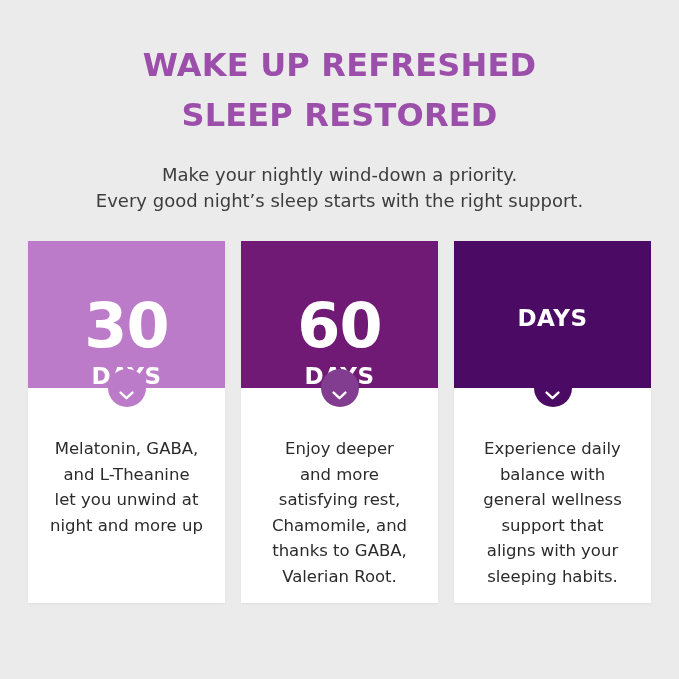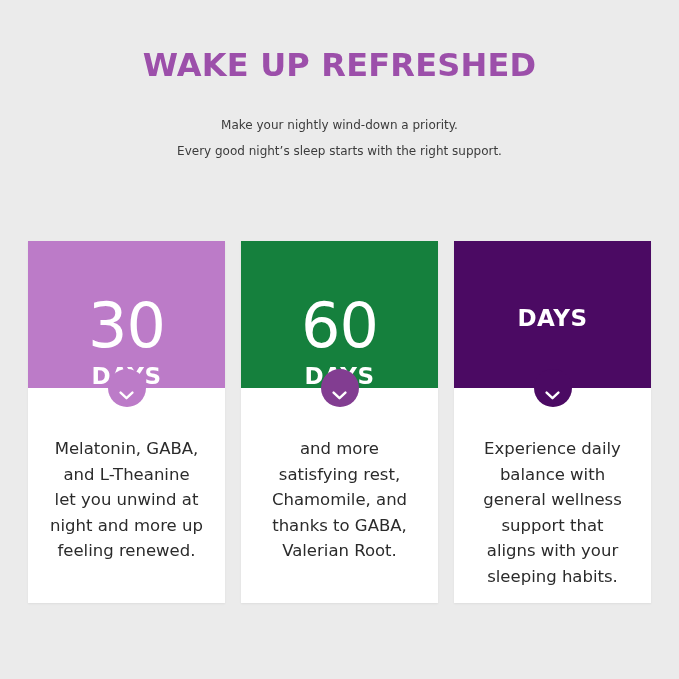--- a/index.html
+++ b/index.html
@@ -38,21 +38,21 @@
     font-family: "DejaVu Sans", "Liberation Sans", sans-serif;
   }
   .headline .line {
     display: block;
     white-space: nowrap;
   }
   .subhead {
     margin: 0;
     padding-top: 22px;
     color: #3c3c3c;
-    font-size: 12px;
+    font-size: 18px;
     line-height: 26px;
     font-weight: 400;
   }
   .subhead .line {
     display: block;
     white-space: nowrap;
   }
 
   
   .cards {
@@ -75,21 +75,21 @@
     height: 147px;
     display: flex;
     flex-direction: column;
     align-items: center;
     justify-content: center;
   }
   .card-number {
     color: #ffffff;
     font-size: 62px;
     line-height: 62px;
-    font-weight: 400;
+    font-weight: 700;
     letter-spacing: -1px;
     padding-top: 6px;
     margin-top: 48px;
   }
   .card-unit {
     color: #ffffff;
     font-size: 23px;
     line-height: 26px;
     font-weight: 800;
     letter-spacing: 0.5px;
@@ -128,20 +128,21 @@
   }
 </style>
 </head>
 <body style="background: rgb(235, 235, 235);">
 
 <div class="page">
 
   <div class="heading">
     <h1 class="headline">
       <span class="line">WAKE UP REFRESHED</span>
+      <span class="line">SLEEP RESTORED</span>
     </h1>
     <p class="subhead">
       <span class="line">Make your nightly wind-down a priority.</span>
       <span class="line">Every good night’s sleep starts with the right support.</span>
     </p>
   </div>
 
   <div class="cards">
 
     <div class="card">
@@ -154,37 +155,37 @@
               <polyline points="1.6,1.6 7.5,7.2 13.4,1.6" fill="none" stroke="#ffffff" stroke-width="2.4" stroke-linecap="round" stroke-linejoin="round"></polyline>
             </svg>
           </span>
         </div>
       </div>
       <div class="card-body">
           <span class="line">Melatonin, GABA,</span>
           <span class="line">and L-Theanine</span>
           <span class="line">let you unwind at</span>
           <span class="line">night and more up</span>
-          <span class="line">feeling renewed.</span>
         </div>
     </div>
 
     <div class="card">
-      <div class="card-header" style="background: #15803d;">
+      <div class="card-header" style="background: #701a75;">
         <span class="card-number">60</span>
         <span class="card-unit">DAYS</span>
         <div class="chevron-badge" style="background: rgb(130, 61, 145);">
           <span>
             <svg width="15" height="9" viewBox="0 0 15 9" aria-hidden="true">
               <polyline points="1.6,1.6 7.5,7.2 13.4,1.6" fill="none" stroke="#ffffff" stroke-width="2.4" stroke-linecap="round" stroke-linejoin="round"></polyline>
             </svg>
           </span>
         </div>
       </div>
       <div class="card-body">
+          <span class="line">Enjoy deeper</span>
           <span class="line">and more</span>
           <span class="line">satisfying rest,</span>
           <span class="line">Chamomile, and</span>
           <span class="line">thanks to GABA,</span>
           <span class="line">Valerian Root.</span>
         </div>
     </div>
 
     <div class="card">
       <div class="card-header" style="background: rgb(75, 10, 99);">

